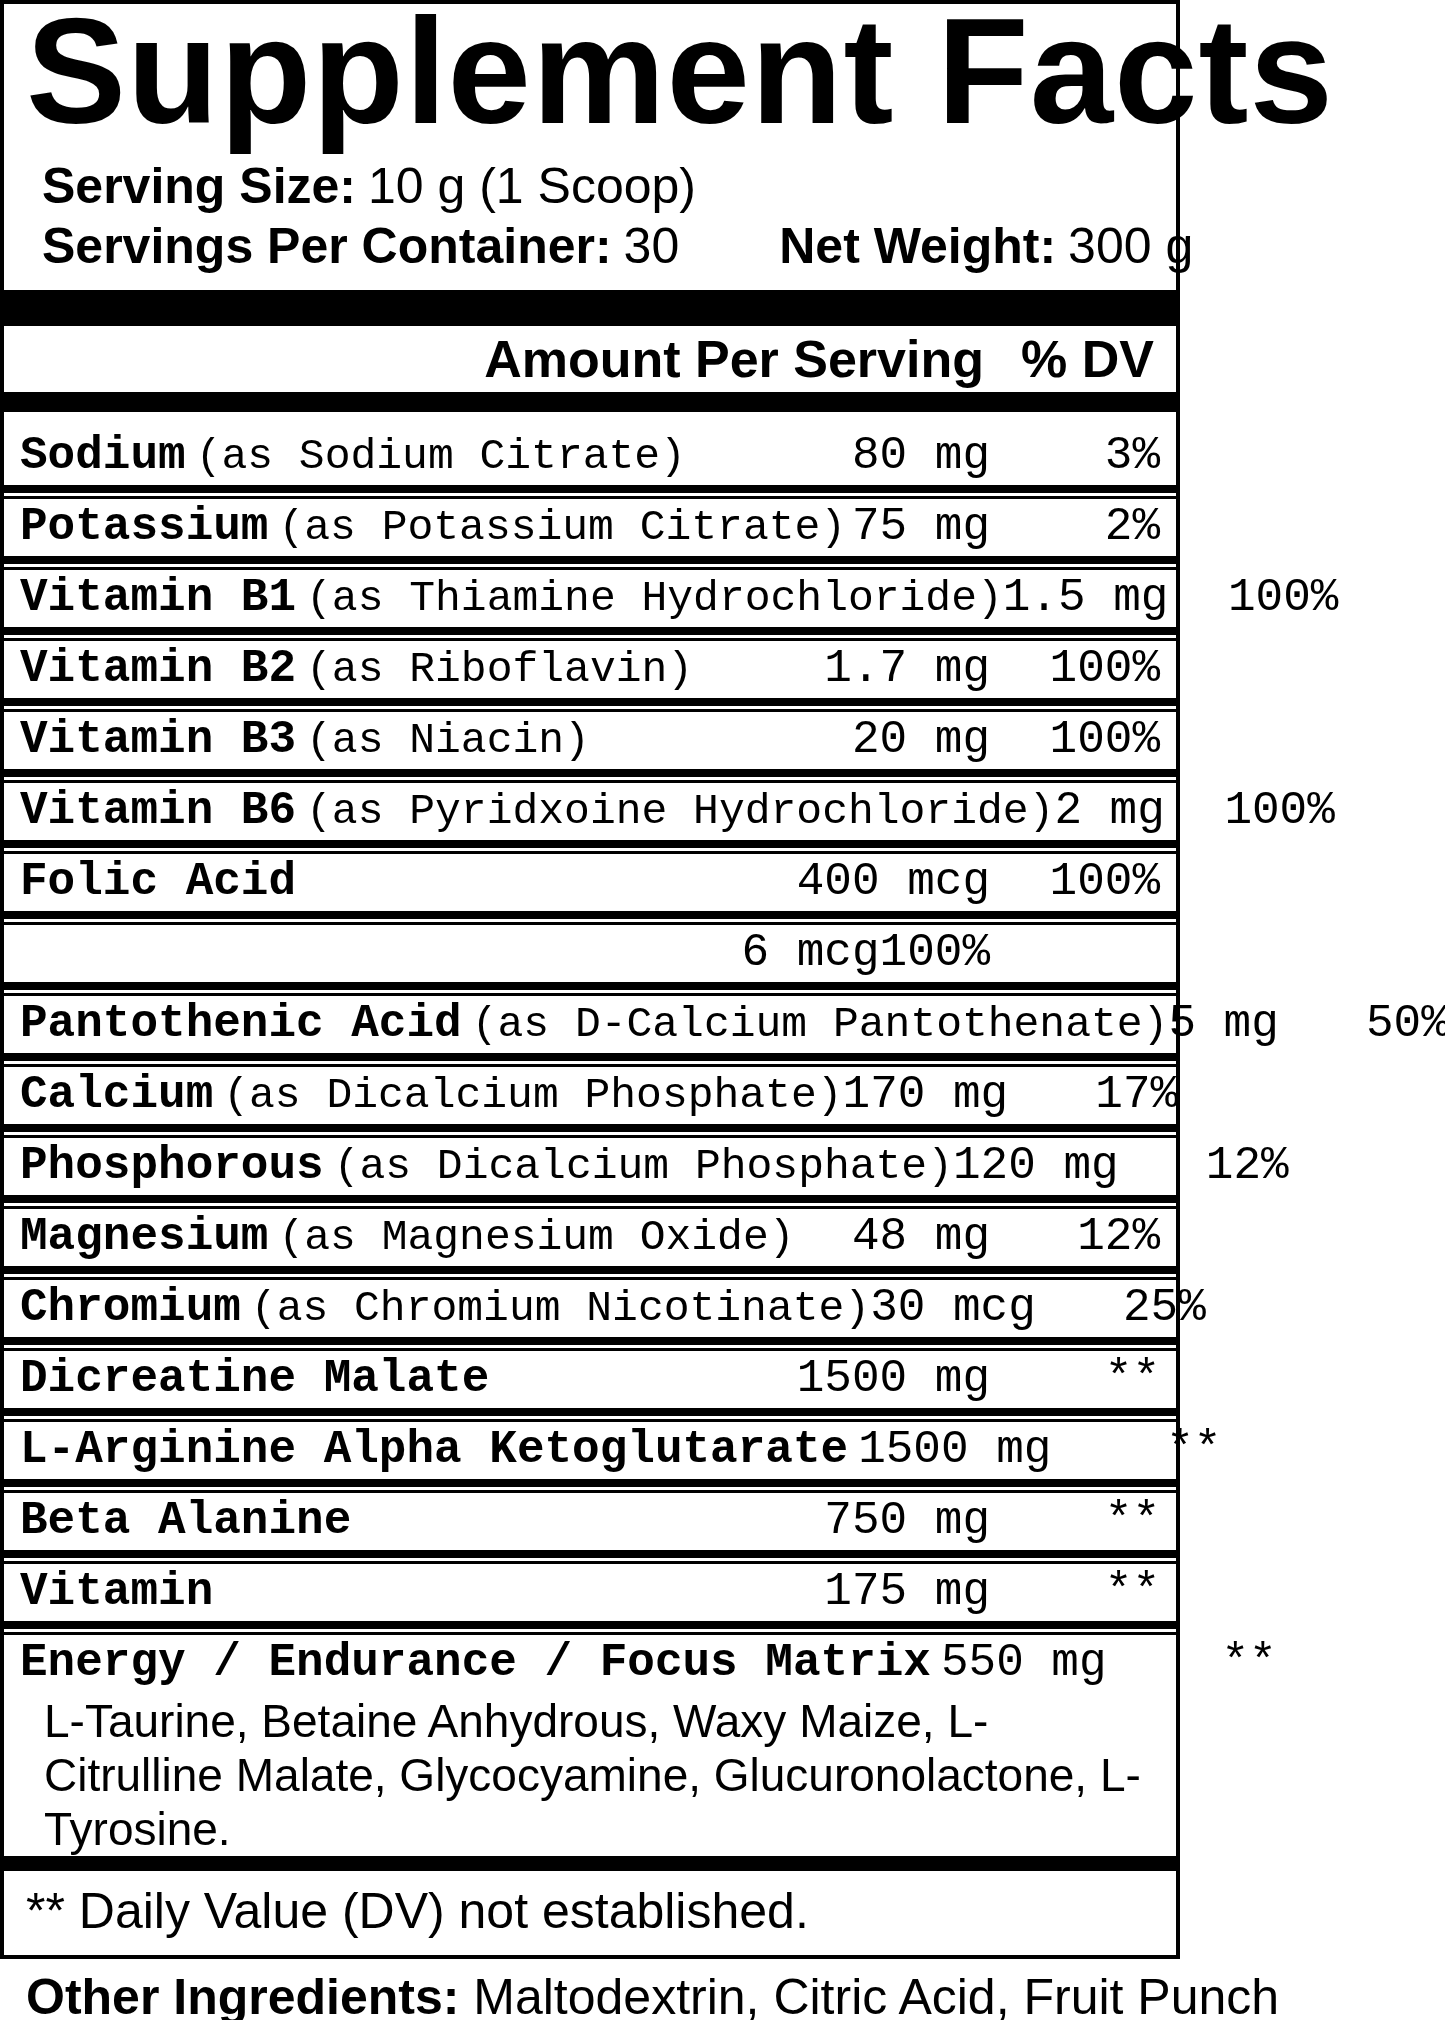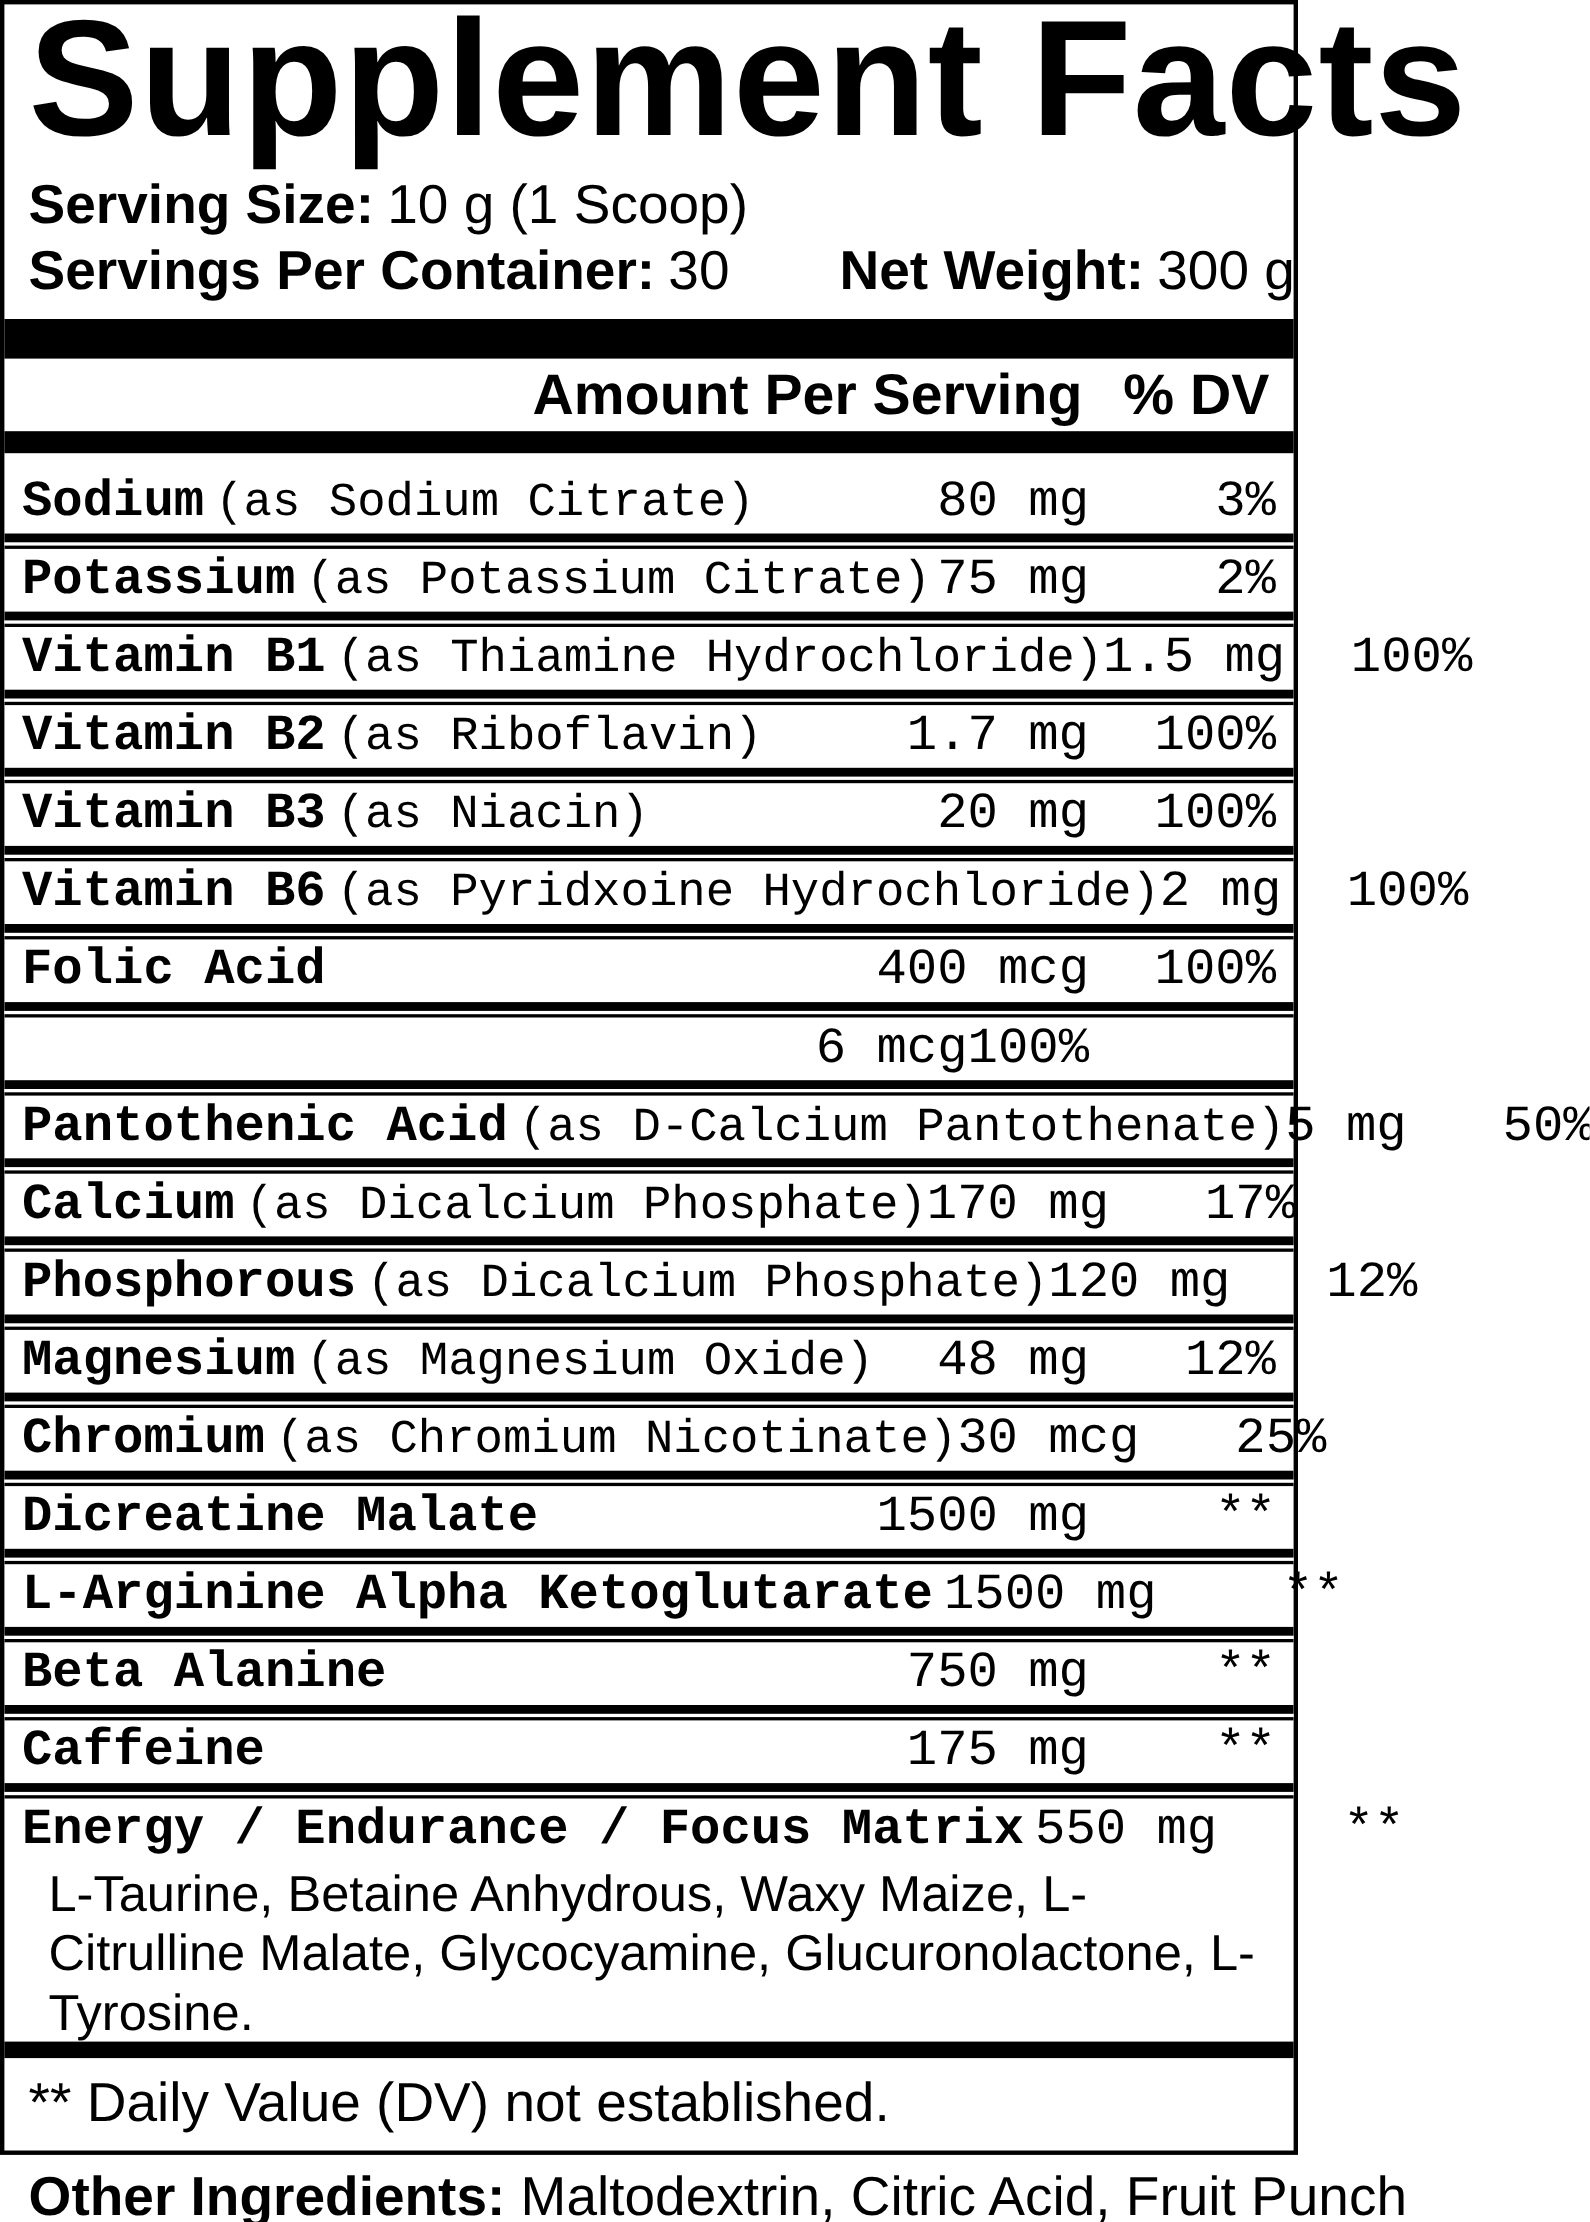--- a/index.html
+++ b/index.html
@@ -18,21 +18,21 @@
   }
   .title {
     font-size: 150px;
     font-weight: bold;
     line-height: 150px;
     letter-spacing: 1px;
     white-space: nowrap;
     margin: -8px 0 0 22px;
   }
   .serving-line {
-    padding: 0 22px;
+    padding: 0 38px;
     font-size: 50px;
     line-height: 60px;
     white-space: nowrap;
   }
   .serving-line.first { margin-top: 10px; }
   .serving-line .lbl { font-weight: bold; }
   .serving-line .val { margin-left: 12px; }
   .line2 { display: flex; }
   .line2 .net { margin-left: 100px; }
   .bar { background: #000; width: 100%; }
@@ -224,21 +224,21 @@
     <div class="sep"></div>
 
     <div class="row">
       <span><span class="name">Beta Alanine</span><span class="detail"></span></span>
       <span class="amount">750 mg</span>
       <span class="dv">**</span>
     </div>
     <div class="sep"></div>
 
     <div class="row">
-      <span><span class="name">Caffeine</span><span class="detail"></span></span>
+      <span><span class="name">Vitamin</span><span class="detail"></span></span>
       <span class="amount">175 mg</span>
       <span class="dv">**</span>
     </div>
     <div class="sep"></div>
 
     <div class="row">
       <span><span class="name">Energy / Endurance / Focus Matrix</span><span class="detail"></span></span>
       <span class="amount">550 mg</span>
       <span class="dv">**</span>
     </div>

